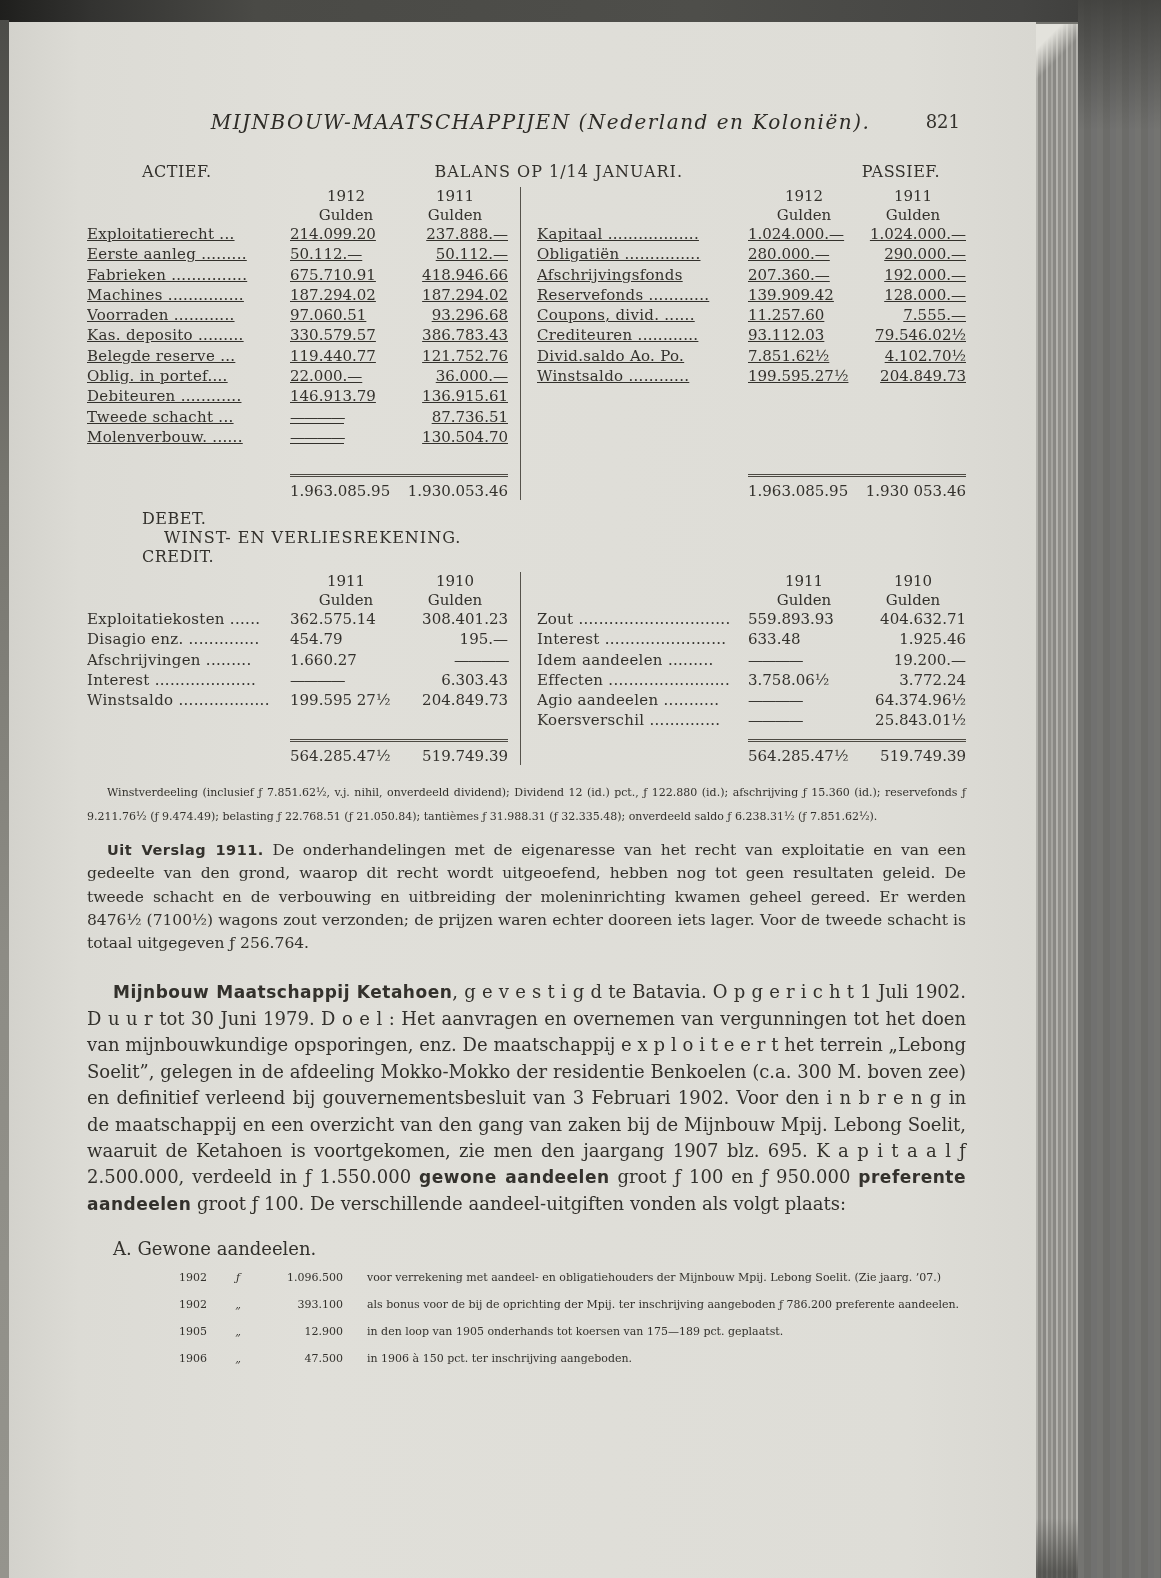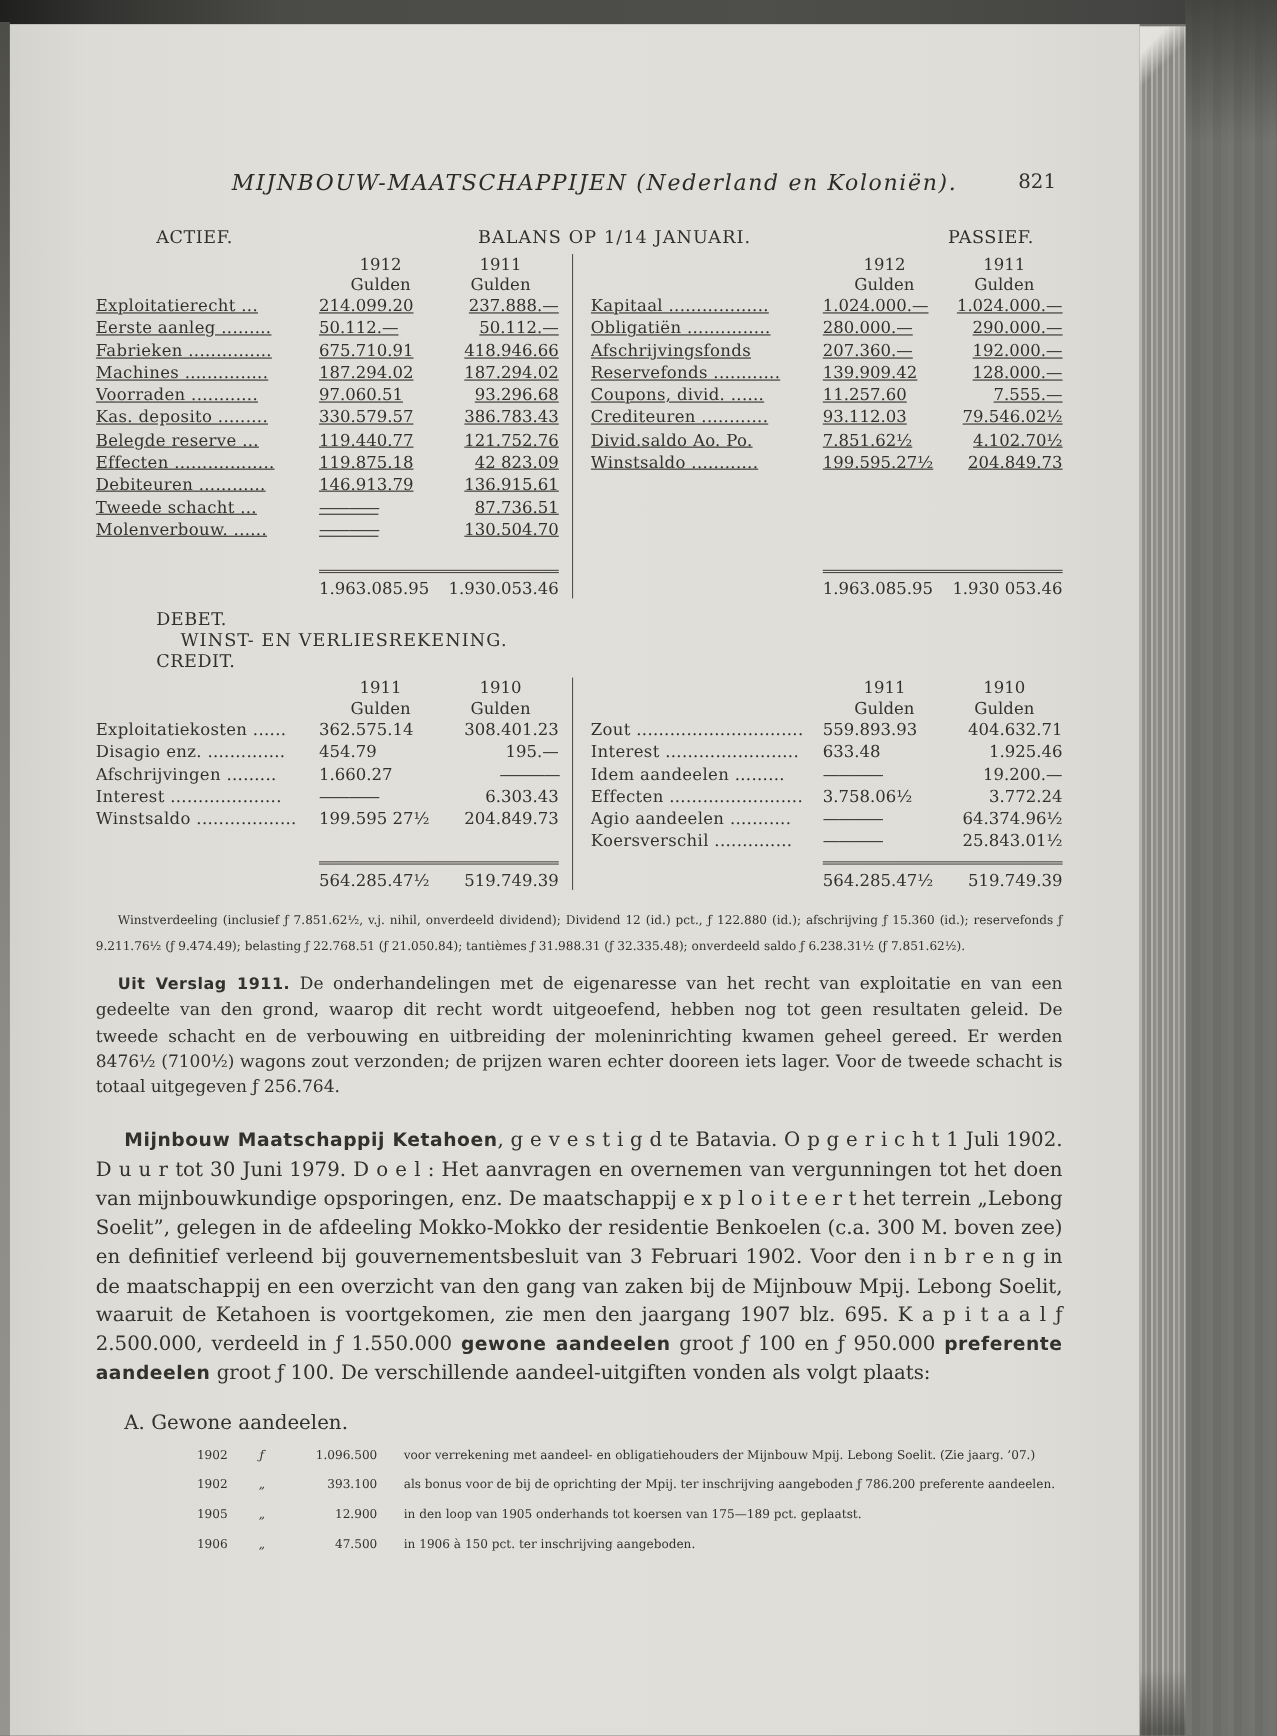--- a/index.html
+++ b/index.html
@@ -48,21 +48,21 @@
   .fore-edge::before {
     content:""; position:absolute; left:0; top:0; width:100%; height:130px;
     background:linear-gradient(180deg,rgba(60,60,57,.85), rgba(60,60,57,0));
   }
 
   
   .page {
     position:absolute; left:9px; top:22px; width:1027px; height:1556px;
     background:linear-gradient(90deg,#d3d2cc 0, #dcdbd5 70px, #e0dfd9 300px, #deddd7 900px, #d8d7d1 100%);
   }
-  .content { position:relative; padding:88px 70px 0 78px;margin-top:44px; }
+  .content { position:relative; padding:88px 70px 0 78px; }
 
   
   .title-row { position:relative; text-align:center; white-space:nowrap; }
   .doc-title {
     font-style:italic; font-size:20px; letter-spacing:1.5px; color:#2e2c27;
     display:inline-block; transform:translateX(14px);
   }
   .page-num { position:absolute; right:6px; top:1px; font-size:18px; font-style:normal; }
 
   
@@ -187,26 +187,26 @@
                   <span class="c1 dashfix">330.579.57</span>
                   <span class="c2 dashfix">386.783.43</span>
                 </div>
 
                 <div class="row">
                   <span class="lbl">Belegde reserve  ...</span>
                   <span class="c1 dashfix">119.440.77</span>
                   <span class="c2 dashfix">121.752.76</span>
                 </div>
 
-
-                <div class="row">
-                  <span class="lbl">Effecten ..................</span>
-                  <span class="c1 dashfix">119.875.18</span>
-                  <span class="c2 dashfix">42 823.09</span>
-                </div>
+                <div class="row">
+                  <span class="lbl">Oblig. in portef....</span>
+                  <span class="c1 dashfix">22.000.—</span>
+                  <span class="c2 dashfix">36.000.—</span>
+                </div>
+
 
                 <div class="row">
                   <span class="lbl">Debiteuren  ............</span>
                   <span class="c1 dashfix">146.913.79</span>
                   <span class="c2 dashfix">136.915.61</span>
                 </div>
 
                 <div class="row">
                   <span class="lbl">Tweede schacht  ...</span>
                   <span class="c1 dashfix dashval">————</span>

